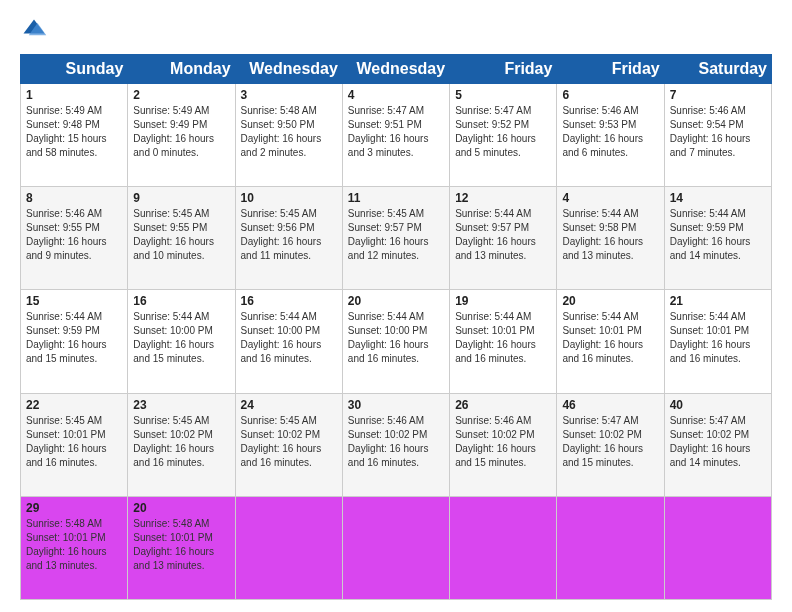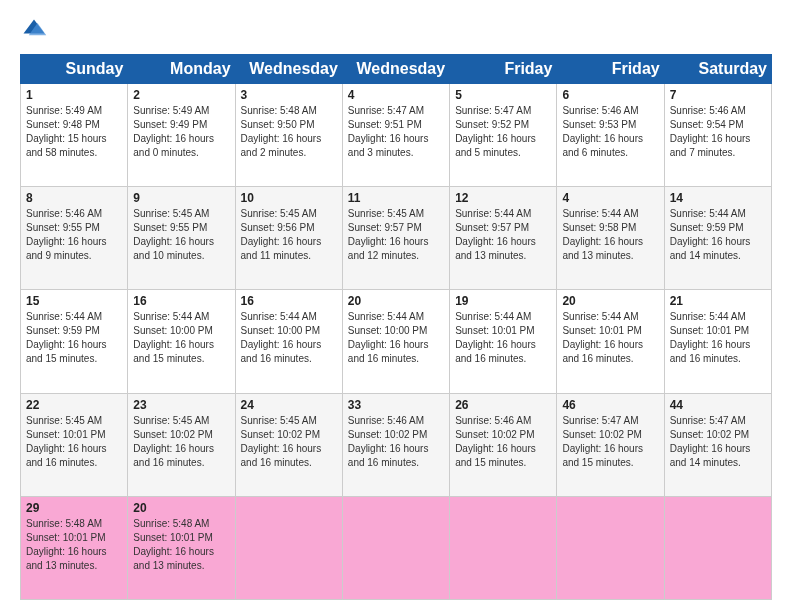--- a/index.html
+++ b/index.html
@@ -73,21 +73,21 @@
       padding: 4px 5px;
       font-size: 9.5px;
       color: #333;
       background: #fff;
       height: 84px;
     }
     .calendar tr:nth-child(even) td {
       background: #f5f5f5;
     }
     .calendar tr.last-row td {
-      background: #f9a8d4;
+      background: #d946ef;
     }
     .day-num {
       font-size: 12px;
       font-weight: bold;
       display: block;
       margin-bottom: 2px;
       color: #222;
     }
     .cell-text {
       font-size: 10px;
@@ -229,33 +229,33 @@
       </td>
           <td>
         <span class="day-num">23</span>
         <span class="cell-text">Sunrise: 5:45 AM<br>Sunset: 10:02 PM<br>Daylight: 16 hours and 16 minutes.</span>
       </td>
           <td>
         <span class="day-num">24</span>
         <span class="cell-text">Sunrise: 5:45 AM<br>Sunset: 10:02 PM<br>Daylight: 16 hours and 16 minutes.</span>
       </td>
           <td>
-        <span class="day-num">33</span>
+        <span class="day-num">30</span>
         <span class="cell-text">Sunrise: 5:46 AM<br>Sunset: 10:02 PM<br>Daylight: 16 hours and 16 minutes.</span>
       </td>
           <td>
         <span class="day-num">26</span>
         <span class="cell-text">Sunrise: 5:46 AM<br>Sunset: 10:02 PM<br>Daylight: 16 hours and 15 minutes.</span>
       </td>
           <td>
         <span class="day-num">46</span>
         <span class="cell-text">Sunrise: 5:47 AM<br>Sunset: 10:02 PM<br>Daylight: 16 hours and 15 minutes.</span>
       </td>
           <td>
-        <span class="day-num">44</span>
+        <span class="day-num">40</span>
         <span class="cell-text">Sunrise: 5:47 AM<br>Sunset: 10:02 PM<br>Daylight: 16 hours and 14 minutes.</span>
       </td>
         </tr>
         <tr class="last-row">
           <td>
         <span class="day-num">29</span>
         <span class="cell-text">Sunrise: 5:48 AM<br>Sunset: 10:01 PM<br>Daylight: 16 hours and 13 minutes.</span>
       </td>
           <td>
         <span class="day-num">20</span>

